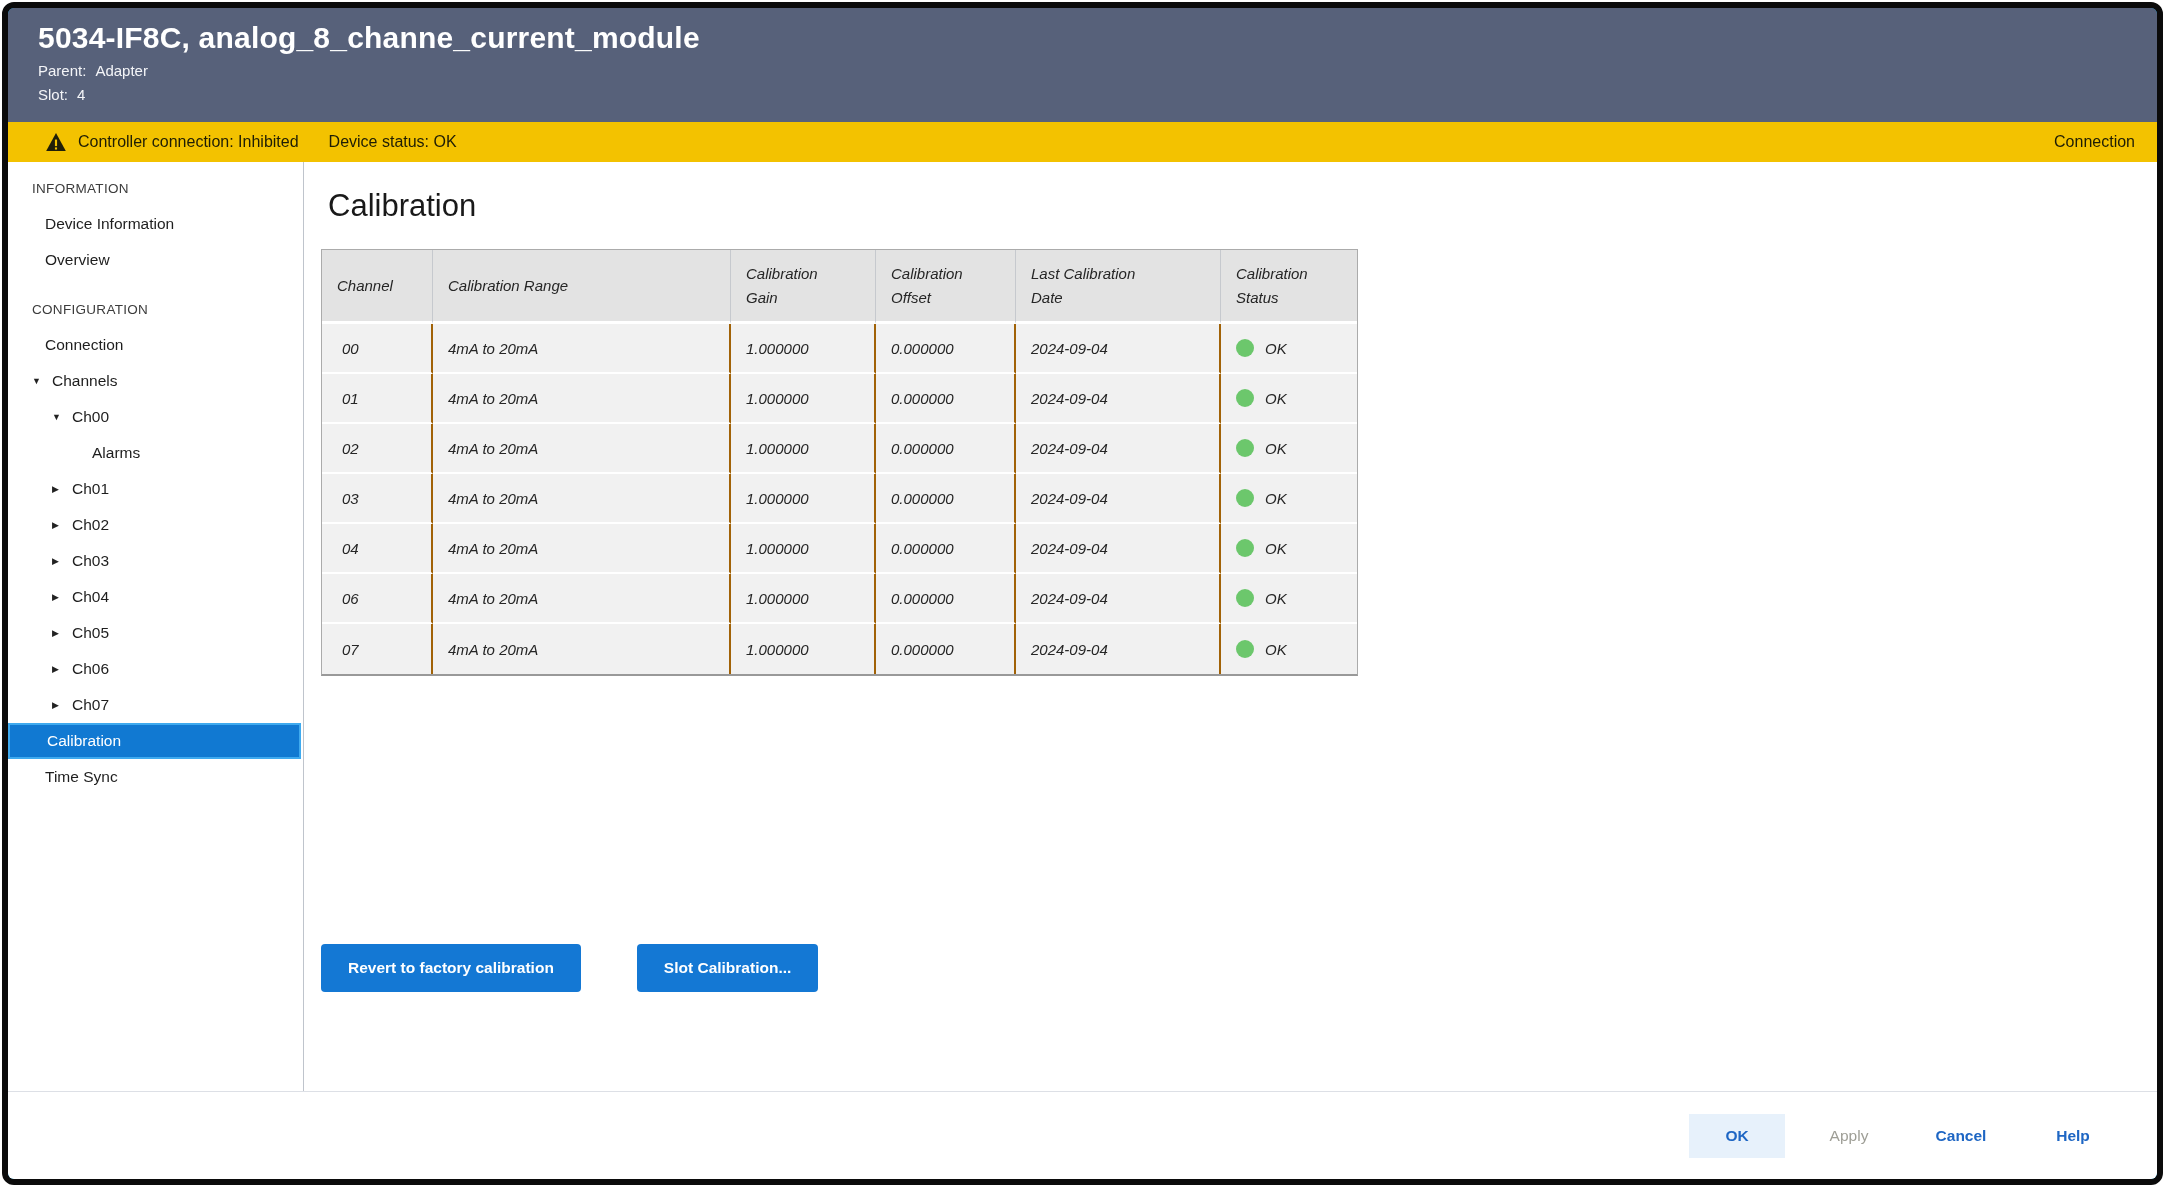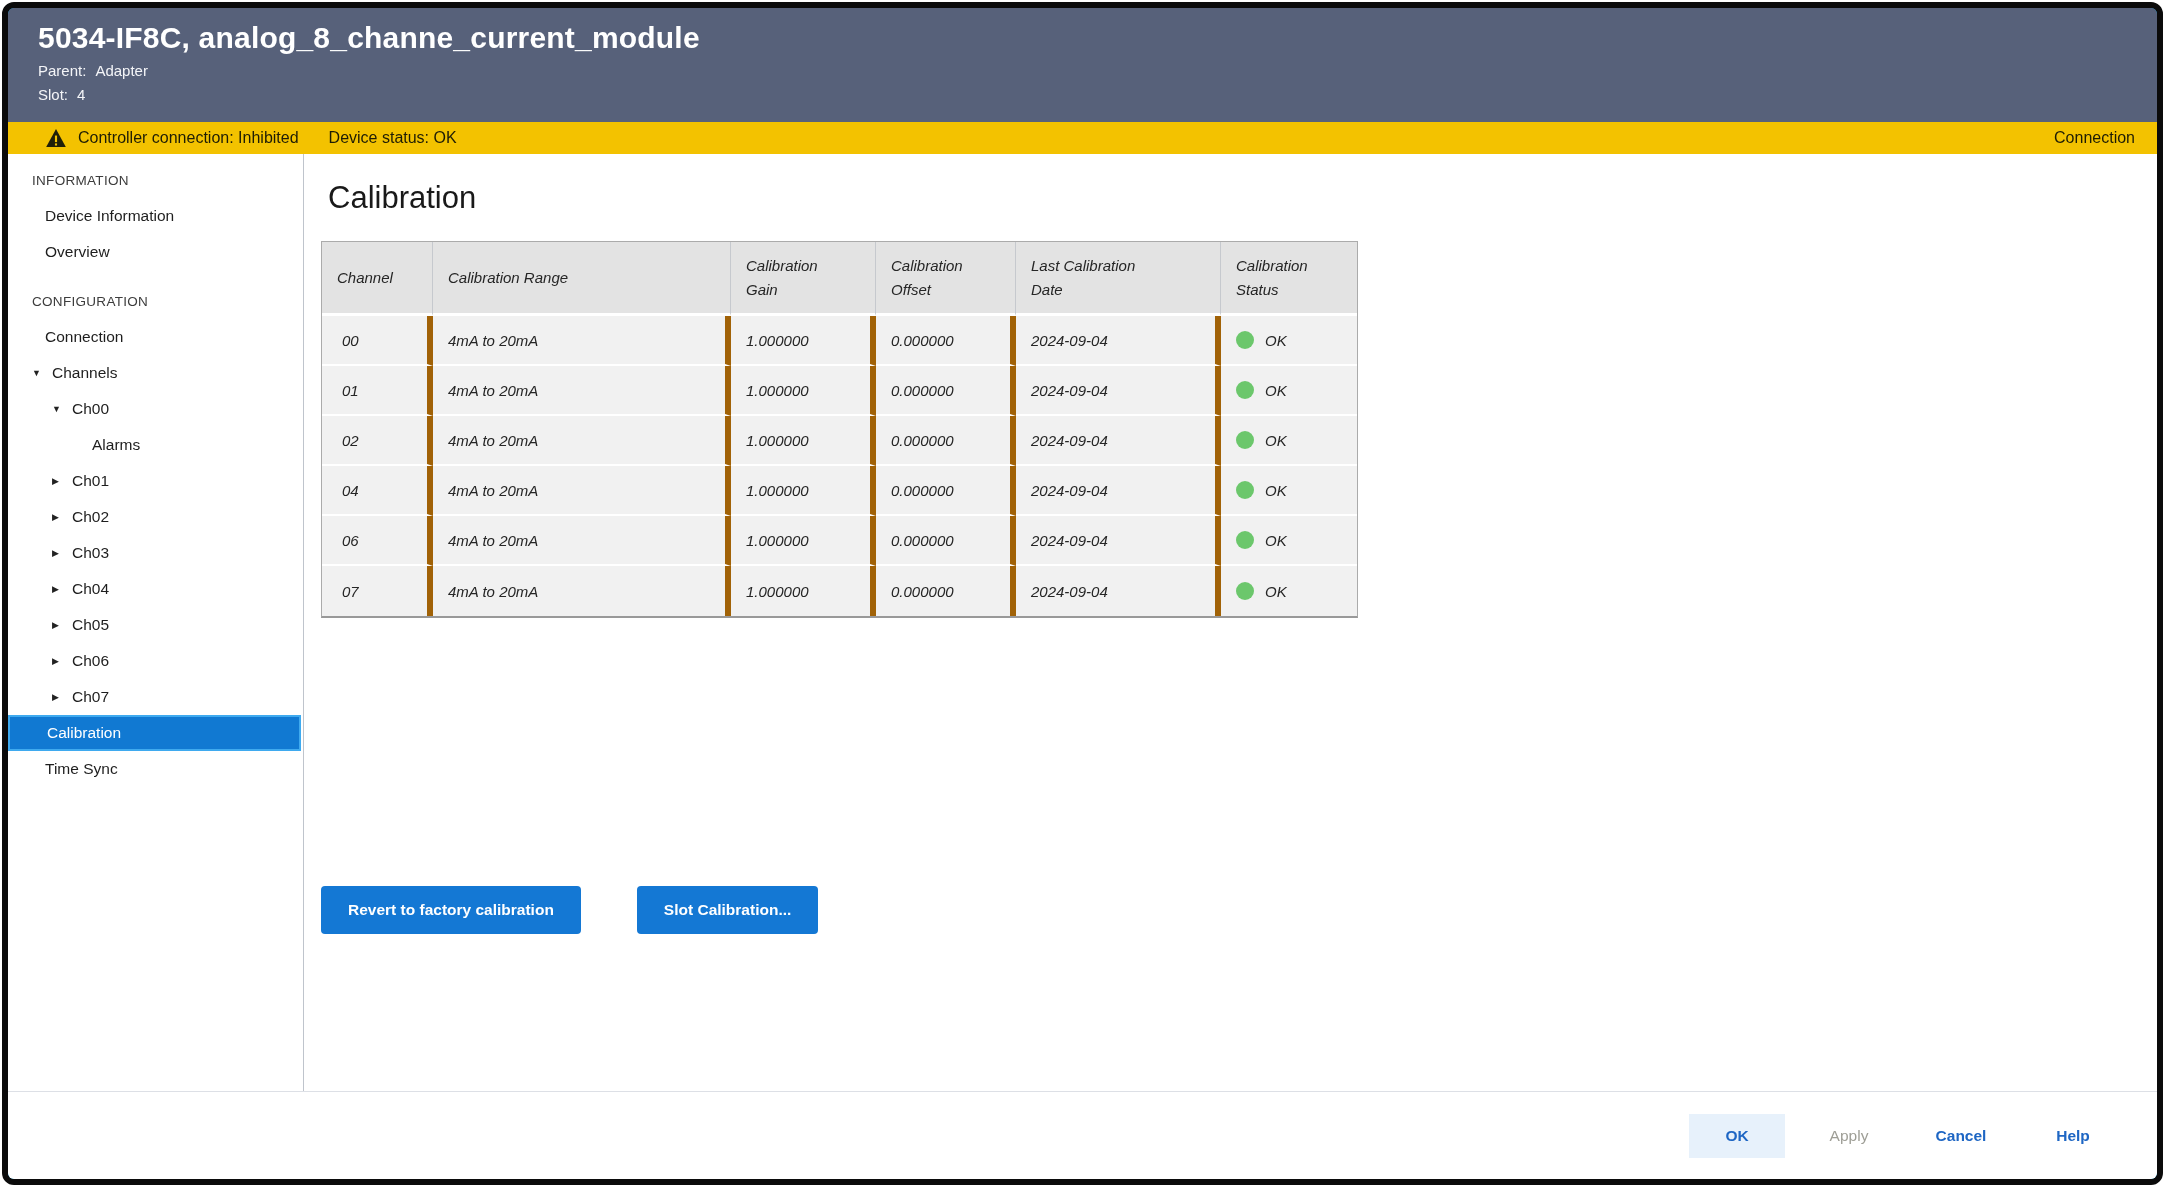--- a/index.html
+++ b/index.html
@@ -17,21 +17,21 @@
   .titlebar {
     height: 114px; background: #57617A; color: #ffffff;
     padding: 13px 26px 0 30px; flex: 0 0 auto;
   }
   .titlebar .title { font-size: 30px; font-weight: 700; letter-spacing: 0.2px; }
   .titlebar .subline { font-size: 15px; margin-top: 7px; color: #f4f5f8; }
   .titlebar .subline .val { margin-left: 9px; }
 
   
   .alertbar {
-    height: 32px; background: #F3C200; flex: 0 0 auto;
+    height: 40px; background: #F3C200; flex: 0 0 auto;
     display: flex; align-items: center; padding: 0 22px 0 38px;
     font-size: 16px; color: #1e1d05;
   }
   .alertbar .warn-icon { width: 20px; height: 18px; margin-right: 12px; display: inline-block; }
   .alertbar .msg { margin-right: 30px; }
   .alertbar .spacer { flex: 1; }
 
   
   .bodyrow { flex: 1 1 auto; display: flex; min-height: 0; }
 
@@ -75,21 +75,21 @@
     padding: 0 10px 0 15px; border-right: 1px solid #C6C9CE; border-bottom: 3px solid #ffffff;
     vertical-align: middle; line-height: 1.55;
   }
   .cal-table th:last-child { border-right: none; }
   .cal-table th .wrap { display: inline-block; }
   .cal-table th:nth-child(3) .wrap, .cal-table th:nth-child(4) .wrap,
   .cal-table th:nth-child(6) .wrap { max-width: 100px; }
   .cal-table th:nth-child(5) .wrap { max-width: 135px; }
   .cal-table td {
     background: #F1F1F1; height: 50px; padding: 0 10px 0 15px;
-    border-right: 6px solid #a16207; border-bottom: 2px solid #ffffff;
+    border-right: 2px solid #a16207; border-bottom: 2px solid #ffffff;
     vertical-align: middle;
   }
   .cal-table td:first-child { padding-left: 20px; }
   .cal-table td:last-child { border-right: none; }
   .cal-table tr:last-child td { border-bottom: none; }
   .status-cell { display: flex; align-items: center; gap: 11px; }
   .status-dot {
     width: 18px; height: 18px; border-radius: 50%; background: #6CC76C; flex: 0 0 18px;
   }
 
@@ -265,20 +265,33 @@
             <td>0.000000</td>
             <td>2024-09-04</td>
             <td>
                 <span class="status-cell">
                   <span class="status-dot"></span>
                   <span>OK</span>
                 </span>
               </td>
           </tr>
           <tr>
+            <td>03</td>
+            <td>4mA to 20mA</td>
+            <td>1.000000</td>
+            <td>0.000000</td>
+            <td>2024-09-04</td>
+            <td>
+                <span class="status-cell">
+                  <span class="status-dot"></span>
+                  <span>OK</span>
+                </span>
+              </td>
+          </tr>
+          <tr>
             <td>04</td>
             <td>4mA to 20mA</td>
             <td>1.000000</td>
             <td>0.000000</td>
             <td>2024-09-04</td>
             <td>
                 <span class="status-cell">
                   <span class="status-dot"></span>
                   <span>OK</span>
                 </span>

